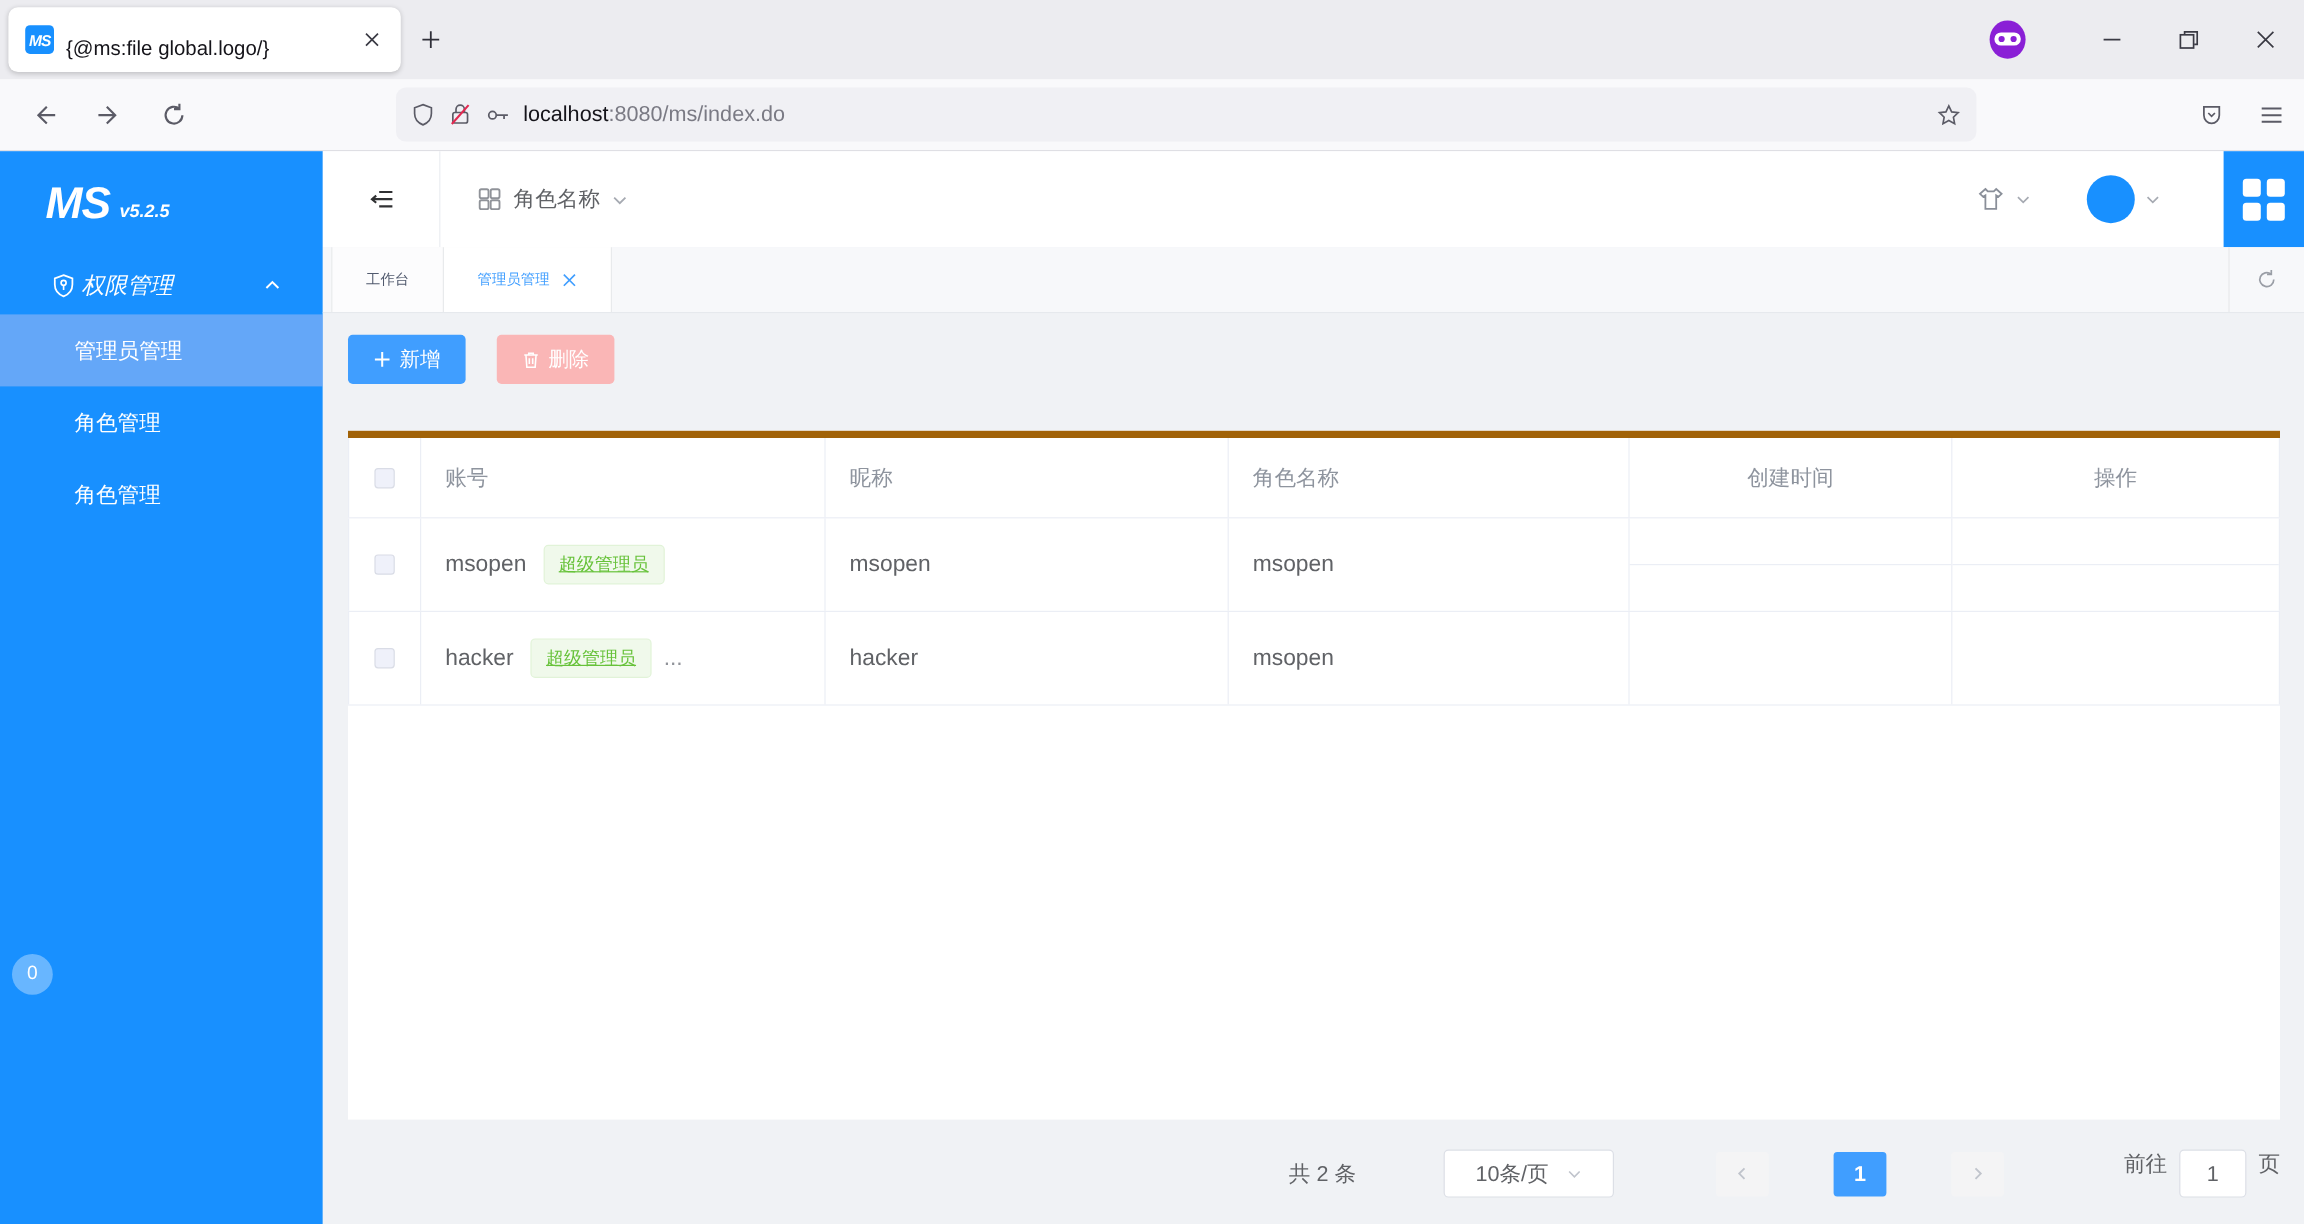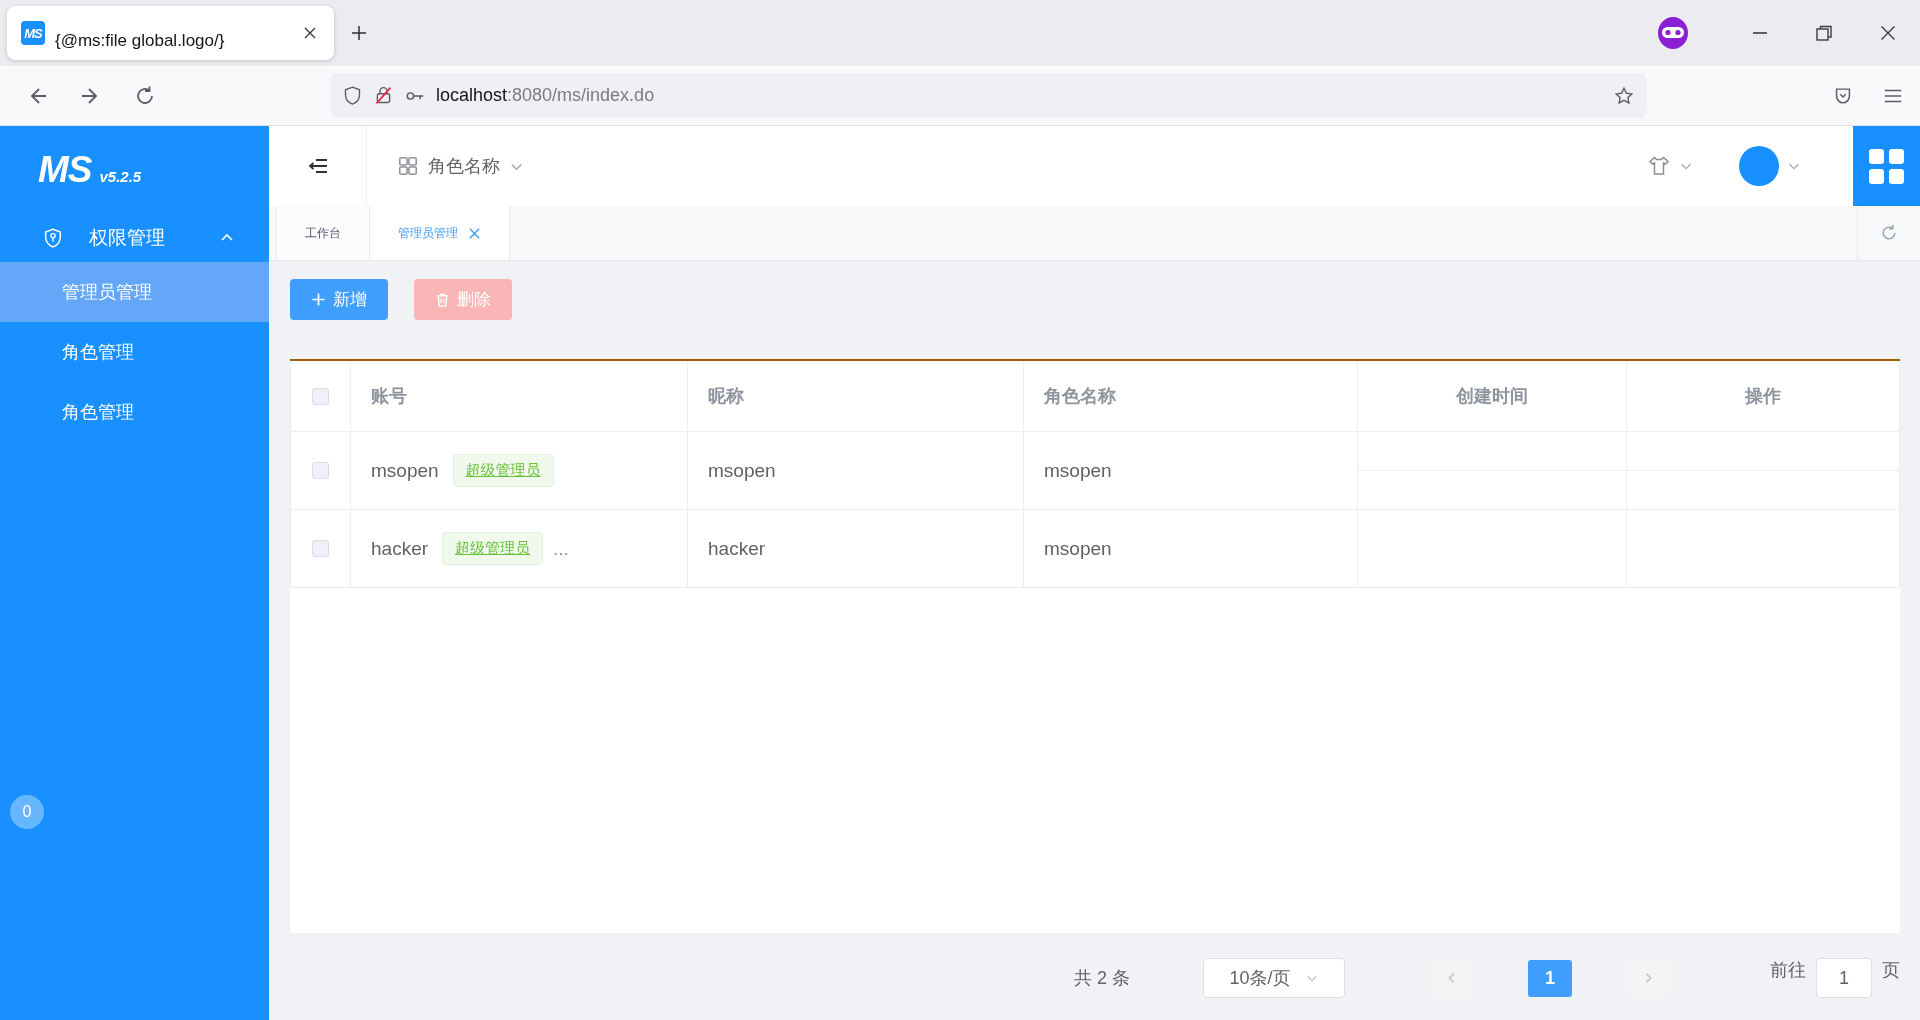--- a/index.html
+++ b/index.html
@@ -30,21 +30,21 @@
   .urltext b { color:#15141a; font-weight:normal; }
   .star { color:#5b5b66; margin-left:8px; }
   .after-url { margin-left:auto; display:flex; align-items:center; gap:14px; color:#5b5b66; }
 
   
   .sidebar { position:absolute; left:0; top:126px; width:269px; height:894px; background:#1890ff; color:#fff; }
   .logo-row { height:88px; display:flex; align-items:center; padding-left:38px; }
   .logo-ms { font-size:37px; font-weight:bold; font-style:italic; letter-spacing:-1px; }
   .logo-ver { font-size:15px; font-style:italic; font-weight:bold; margin:12px 0 0 8px; }
   .menu-parent { height:48px; display:flex; align-items:center; padding:0 34px 0 42px; font-size:19px; }
-  .menu-parent .mlabel { margin-left:25px; flex:1; }
+  .menu-parent .mlabel { margin-left:4px; flex:1;font-style:italic; }
   .submenu-item { height:60px; display:flex; align-items:center; padding-left:62px; font-size:18px; }
   .submenu-item.active { background:#64a7f8; }
   .side-badge { position:absolute; left:10px; top:669px; width:34px; height:34px; border-radius:50%;
                 background:rgba(255,255,255,.35); display:flex; align-items:center; justify-content:center; font-size:16px; color:#fff; }
 
   .main { position:absolute; left:269px; top:126px; width:1651px; height:894px; display:flex; flex-direction:column; }
   .app-header { height:80px; background:#fff; display:flex; align-items:center; flex:none; }
   .fold-btn { width:98px; height:100%; display:flex; align-items:center; justify-content:center; color:#303133; border-right:1px solid #eceef2; }
   .nav-group { display:flex; align-items:center; margin-left:30px; color:#606266; font-size:18px; gap:9px; }
   .hdr-right { margin-left:auto; display:flex; align-items:center; height:100%; }
@@ -66,21 +66,21 @@
   .content { flex:1; background:#f0f2f5; padding:18px 20px 0 21px; }
   .btn-row { display:flex; gap:26px; margin-bottom:39px;font-family:Liberation Mono, monospace; }
   .btn { height:41px; border:none; border-radius:4px; font-size:17px; color:#fff; display:flex; align-items:center; gap:7px; padding:0 21px; font-family:inherit; }
   .btn-add { background:#409eff; }
   .btn-del { background:#fab6b6; }
 
   .card { background:#fff; height:574px; font-size:19px; color:#606266; }
   .trow { display:grid; grid-template-columns:61px 337px 336px 334px 269px 1fr; }
   .trow > div { border-right:1px solid #ebeef5; display:flex; align-items:center; padding-left:20px; }
   .trow > div:first-child { border-left:1px solid #ebeef5; justify-content:center; padding-left:0; }
-  .thead { height:73px; border-top:2px solid #a16207; border-bottom:1px solid #ebeef5; color:#8e949e; font-weight:bold; font-size:18px; }
+  .thead { height:73px; border-top:6px solid #a16207; border-bottom:1px solid #ebeef5; color:#8e949e; font-weight:normal; font-size:18px; }
   .tbody-row { height:78px; border-bottom:1px solid #ebeef5; }
   .c-center { justify-content:center; padding-left:0 !important; }
   .checkbox { width:17px; height:17px; border:1px solid #d9dce6; border-radius:3px; background:#eff1fa; }
   .tag { margin-left:14px; background:#f0f9eb; border:1px solid #e1f3d8; color:#67c23a; font-size:15px; padding:6px 12px; border-radius:4px; white-space:nowrap;text-decoration:underline; }
   .more-dots { margin-left:10px; color:#909399; }
   .split-cell { flex-direction:column; align-items:stretch !important; padding-left:0 !important; }
   .split-cell i { flex:1; }
   .split-cell i:first-child { border-bottom:1px solid #ebeef5; }
 
   .pager { margin-top:25px; display:flex; align-items:center; justify-content:flex-end; font-size:18px; color:#606266;gap:46px; }

